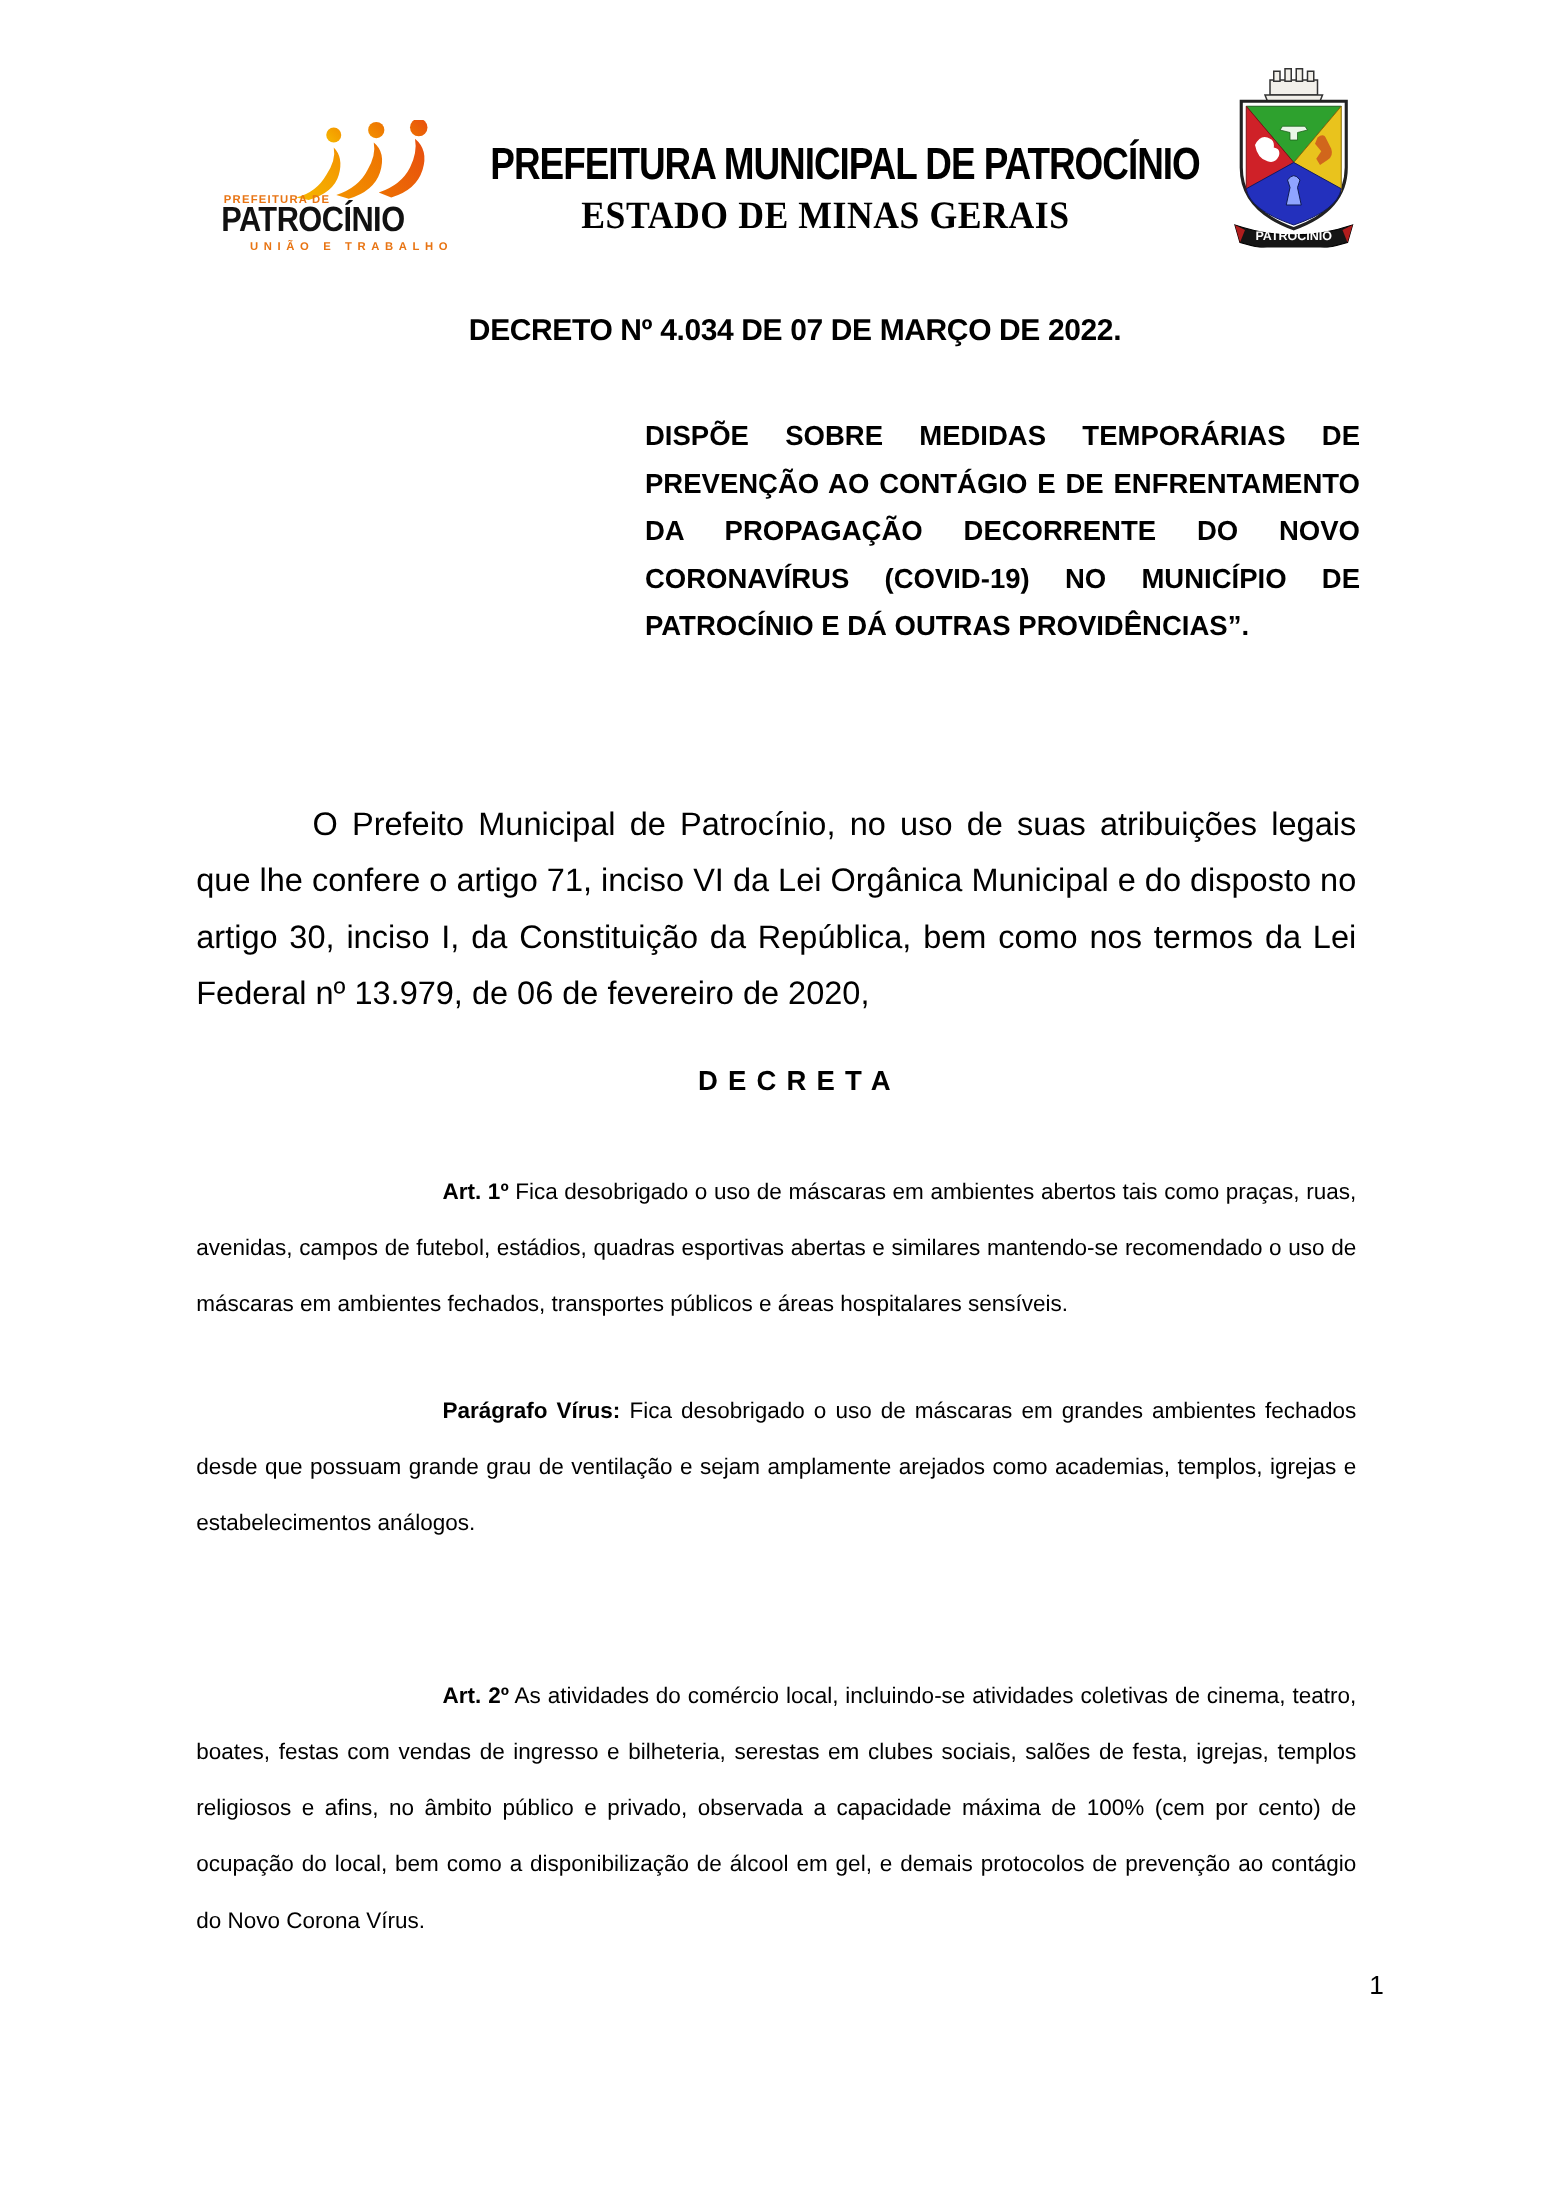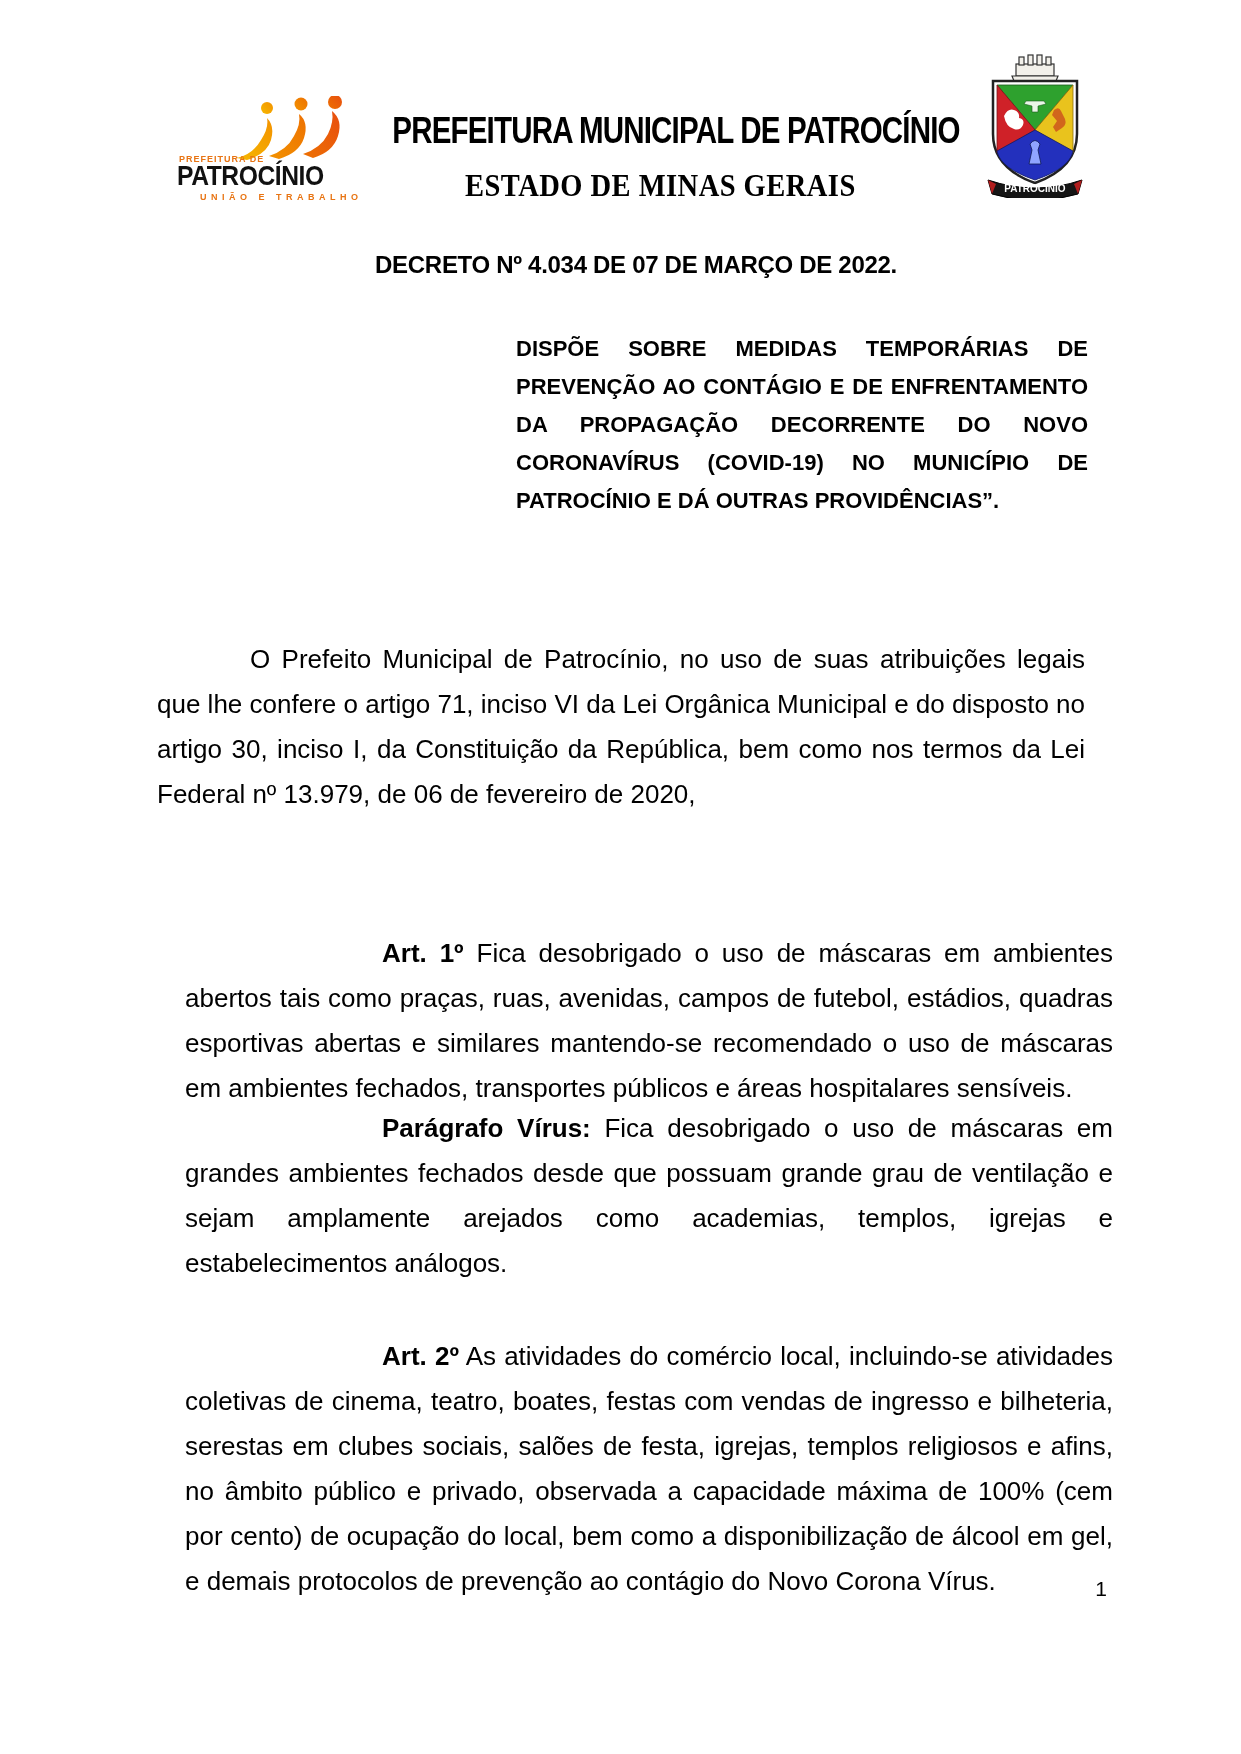--- a/index.html
+++ b/index.html
@@ -14,36 +14,36 @@
   
   .logo-left{position:absolute;left:175px;top:96px;width:172px;height:112px;}
   .logo-runners{position:absolute;left:48px;top:0;width:124px;height:66px;}
   .logo-line1{position:absolute;left:4px;top:58px;font-size:9px;font-weight:bold;color:#e87413;letter-spacing:1px;}
   .logo-word{position:absolute;left:2px;top:64px;font-size:28px;font-weight:bold;color:#111;
              transform:scaleX(0.88);transform-origin:left;letter-spacing:-0.5px;white-space:nowrap;}
   .logo-tag{position:absolute;left:4px;top:96px;font-size:9px;font-weight:bold;color:#e87413;letter-spacing:4.5px;white-space:nowrap;padding-left:21px;}
   .org-block{position:absolute;left:330px;top:110px;width:660px;text-align:center;}
   .org-line1{display:inline-block;font-size:36px;font-weight:bold;letter-spacing:-1px;white-space:nowrap;
              transform:scaleX(0.82);transform-origin:center;}
-  .org-line2{margin-top:16px;font-family:"Liberation Serif","DejaVu Serif",serif;
+  .org-line2{margin-top:2px;font-family:"Liberation Serif","DejaVu Serif",serif;
              font-size:31px;font-weight:bold;letter-spacing:0.5px;white-space:nowrap;}
   .org-line2 span{display:inline-block;transform:scaleX(0.92);transform-origin:center;}
   .crest{position:absolute;left:986px;top:54px;width:98px;height:144px;}
   
   .abs{position:absolute;}
   .decree-title{left:157px;top:251px;width:958px;text-align:center;
                 font-size:24px;font-weight:bold;letter-spacing:-0.3px;}
   .ementa{left:516px;top:330px;width:572px;
           font-size:22px;font-weight:bold;line-height:38px;text-align:justify;}
   .preamble{left:157px;top:637px;width:928px;
             font-size:26px;line-height:45px;text-align:justify;text-indent:93px;}
   .decreta{left:157px;top:852px;width:958px;text-align:center;
            font-size:22px;font-weight:bold;letter-spacing:1px;}
-  .article{left:157px;width:928px;font-size:26px;line-height:45px;
-           text-align:justify;text-indent:197px;margin-left:28px;}
+  .article{left:157px;width:928px;font-size:18px;line-height:45px;
+           text-align:justify;text-indent:197px;}
   .art1{top:931px;}
   .art-pu{top:1106px;}
   .art2{top:1334px;}
   .lead{font-weight:bold;}
   .page-num{right:134px;top:1577px;font-size:21px;}
 </style>
 </head>
 <body>
 
 <div class="page">
@@ -112,20 +112,21 @@
     <path d="M96,126 L88,130 L92,140 Z" fill="#b01d1d"></path>
     <text x="49" y="138" text-anchor="middle" font-size="10" font-weight="bold" fill="#ffffff">PATROCÍNIO</text>
   </svg>
 
   <div class="abs decree-title">DECRETO Nº 4.034 DE 07 DE MARÇO DE 2022.</div>
 
   <div class="abs ementa">DISPÕE SOBRE MEDIDAS TEMPORÁRIAS DE PREVENÇÃO AO CONTÁGIO E DE ENFRENTAMENTO DA PROPAGAÇÃO DECORRENTE DO NOVO CORONAVÍRUS (COVID-19) NO MUNICÍPIO DE PATROCÍNIO E DÁ OUTRAS PROVIDÊNCIAS”.</div>
 
   <div class="abs preamble">O Prefeito Municipal de Patrocínio, no uso de suas atribuições legais que lhe confere o artigo 71, inciso VI da Lei Orgânica Municipal e do disposto no artigo 30, inciso I, da Constituição da República, bem como nos termos da Lei Federal nº 13.979, de 06 de fevereiro de 2020,</div>
 
+  <div class="abs decreta">D E C R E T A</div>
 
   <div class="abs article art1"><span class="lead">Art. 1º</span><span> Fica desobrigado o uso de máscaras em ambientes abertos tais como praças, ruas, avenidas, campos de futebol, estádios, quadras esportivas abertas e similares mantendo-se recomendado o uso de máscaras em ambientes fechados, transportes públicos e áreas hospitalares sensíveis.</span></div>
 
   <div class="abs article art-pu"><span class="lead">Parágrafo Vírus:</span><span> Fica desobrigado o uso de máscaras em grandes ambientes fechados desde que possuam grande grau de ventilação e sejam amplamente arejados como academias, templos, igrejas e estabelecimentos análogos.</span></div>
 
   <div class="abs article art2"><span class="lead">Art. 2º</span><span> As atividades do comércio local, incluindo-se atividades coletivas de cinema, teatro, boates, festas com vendas de ingresso e bilheteria, serestas em clubes sociais, salões de festa, igrejas, templos religiosos e afins, no âmbito público e privado, observada a capacidade máxima de 100% (cem por cento) de ocupação do local, bem como a disponibilização de álcool em gel, e demais protocolos de prevenção ao contágio do Novo Corona Vírus.</span></div>
 
   <div class="abs page-num">1</div>
 
 </div>

